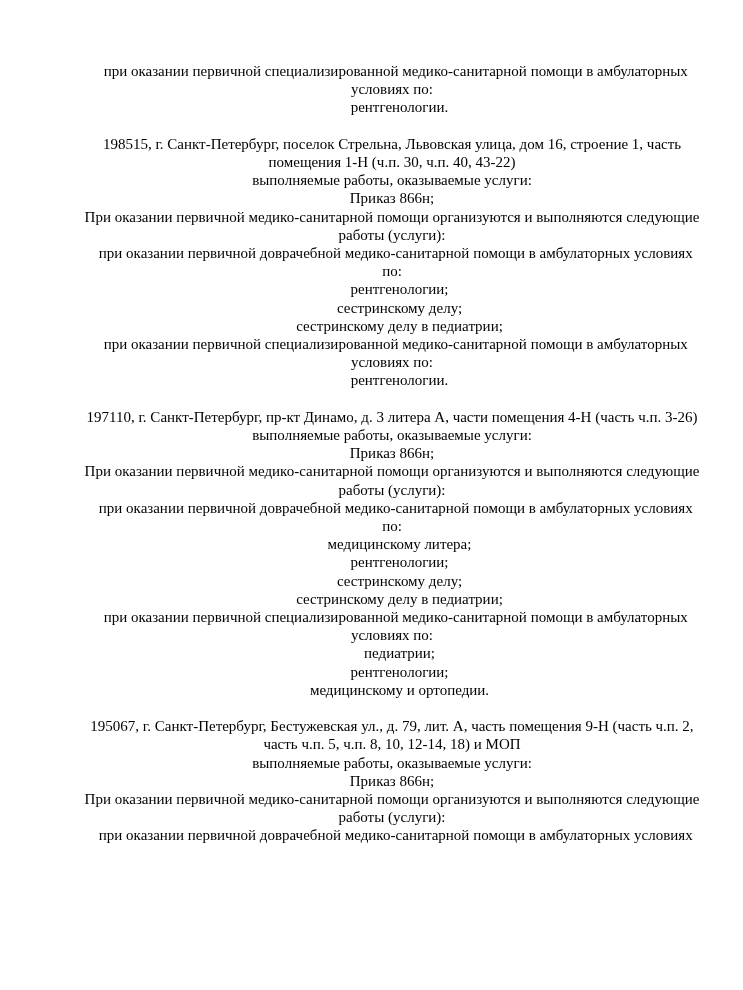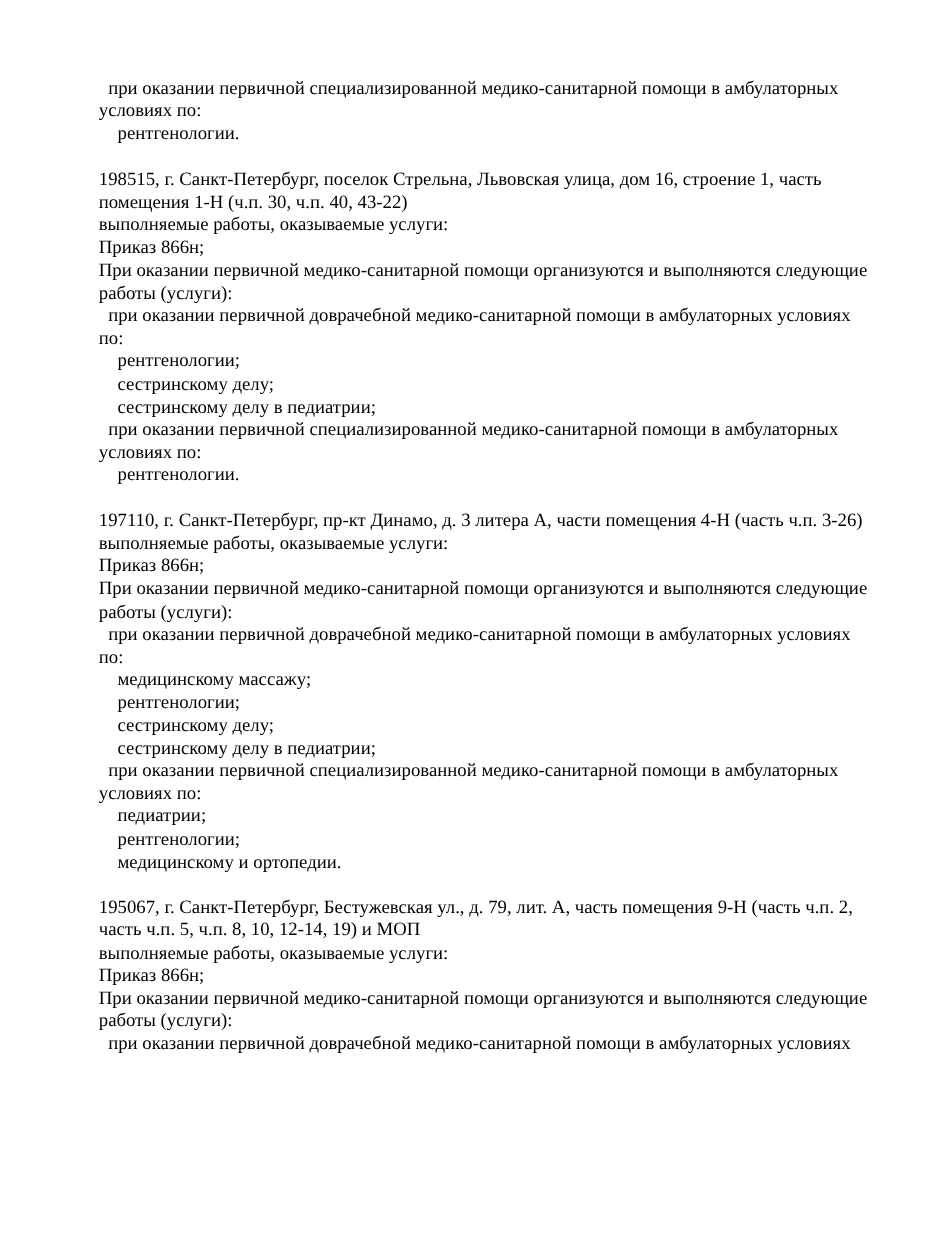--- a/index.html
+++ b/index.html
@@ -14,20 +14,21 @@
     background: #ffffff;
     box-sizing: border-box;
     padding: 62px 38px 0 79px;
     overflow: hidden;
   }
   .doc-body {
     font-family: "Liberation Serif", "DejaVu Serif", serif;
     font-size: 15px;
     line-height: 18.2px;
     color: #000000;
+    text-align: center;
   }
   .line {
     white-space: pre;
     min-height: 18.2px;
   }
 </style>
 </head>
 <body>
 
 <div class="page">
@@ -51,31 +52,31 @@
       <div class="line">условиях по:</div>
       <div class="line">    рентгенологии.</div>
       <div class="line"></div>
       <div class="line">197110, г. Санкт-Петербург, пр-кт Динамо, д. 3 литера А, части помещения 4-Н (часть ч.п. 3-26)</div>
       <div class="line">выполняемые работы, оказываемые услуги:</div>
       <div class="line">Приказ 866н;</div>
       <div class="line">При оказании первичной медико-санитарной помощи организуются и выполняются следующие</div>
       <div class="line">работы (услуги):</div>
       <div class="line">  при оказании первичной доврачебной медико-санитарной помощи в амбулаторных условиях</div>
       <div class="line">по:</div>
-      <div class="line">    медицинскому массажу;</div>
+      <div class="line">    медицинскому литера;</div>
       <div class="line">    рентгенологии;</div>
       <div class="line">    сестринскому делу;</div>
       <div class="line">    сестринскому делу в педиатрии;</div>
       <div class="line">  при оказании первичной специализированной медико-санитарной помощи в амбулаторных</div>
       <div class="line">условиях по:</div>
       <div class="line">    педиатрии;</div>
       <div class="line">    рентгенологии;</div>
       <div class="line">    медицинскому и ортопедии.</div>
       <div class="line"></div>
       <div class="line">195067, г. Санкт-Петербург, Бестужевская ул., д. 79, лит. А, часть помещения 9-Н (часть ч.п. 2,</div>
-      <div class="line">часть ч.п. 5, ч.п. 8, 10, 12-14, 19) и МОП</div>
+      <div class="line">часть ч.п. 5, ч.п. 8, 10, 12-14, 18) и МОП</div>
       <div class="line">выполняемые работы, оказываемые услуги:</div>
       <div class="line">Приказ 866н;</div>
       <div class="line">При оказании первичной медико-санитарной помощи организуются и выполняются следующие</div>
       <div class="line">работы (услуги):</div>
       <div class="line">  при оказании первичной доврачебной медико-санитарной помощи в амбулаторных условиях</div>
     </div>
 </div>
 
 </body></html>

